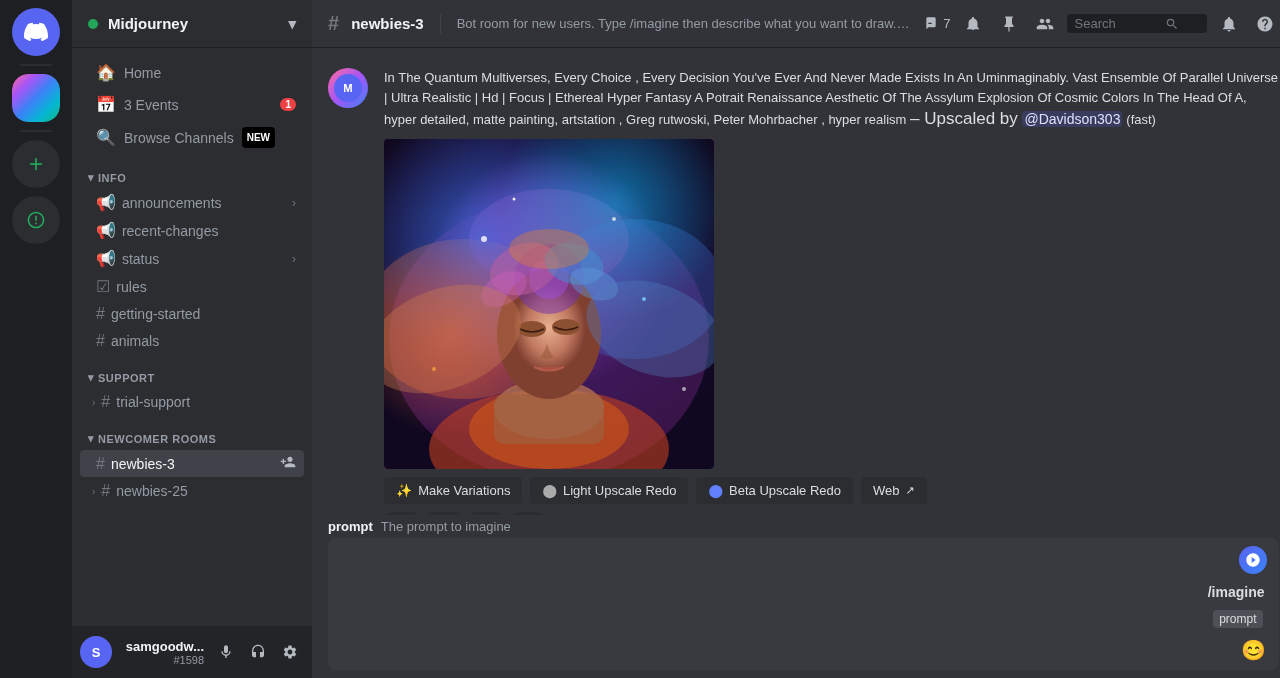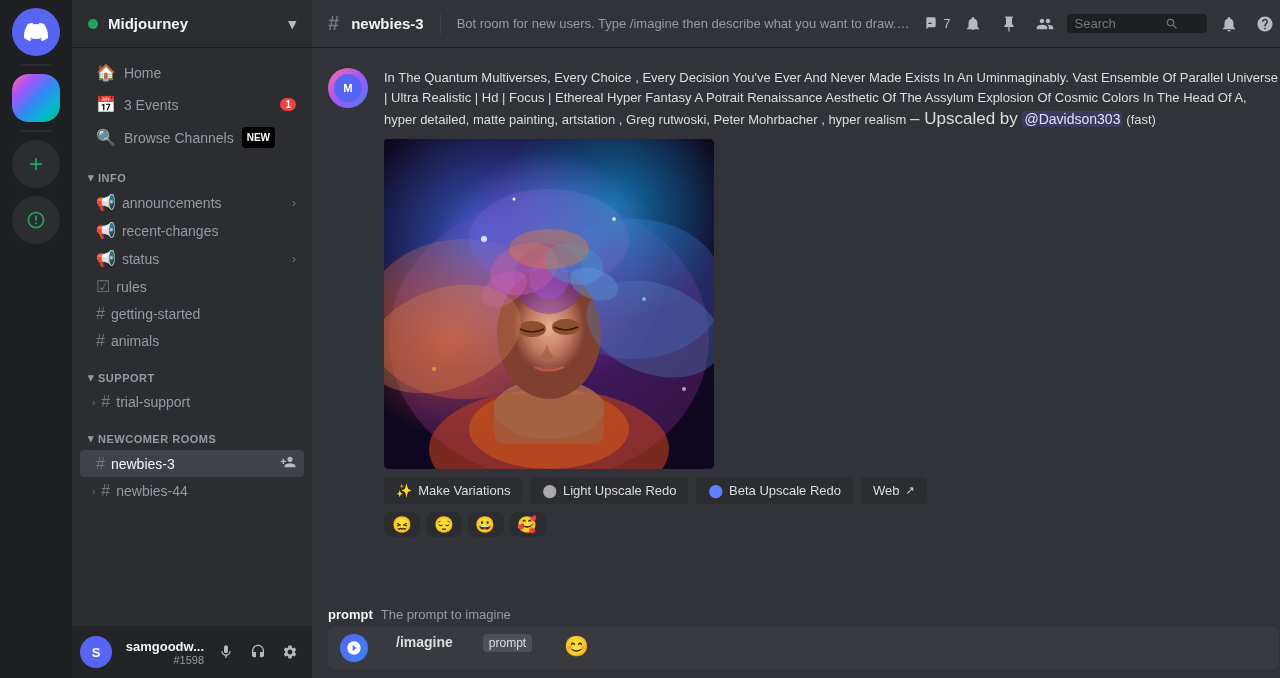--- a/index.html
+++ b/index.html
@@ -320,25 +320,26 @@
       font-size: 13px;
       color: #949ba4;
     }
     .prompt-label .label-key {
       font-weight: 700;
       color: #f2f3f5;
       font-size: 13px;
     }
     .imagine-bar {
       display: flex;
-      align-items: flex-start;
+      align-items: flex-end;
       background: #383a40;
       border-radius: 8px;
       padding: 8px 12px;
-      gap: 28px;
+      gap: 10px;
+      flex-direction: column;
     }
     .imagine-cmd { color: #dcddde; font-size: 14px; font-weight: 600; margin-right: 2px; }
     .imagine-prompt-label {
       background: #4e5058;
       color: #dcddde;
       font-size: 12px;
       padding: 2px 6px;
       border-radius: 4px;
       margin-right: 4px;
     }
@@ -477,21 +478,21 @@
       <span>newbies-3</span>
       <span style="margin-left:auto;">
         <svg width="16" height="16" viewBox="0 0 24 24" fill="#b5bac1">
             <path d="M15 12c2.21 0 4-1.79 4-4s-1.79-4-4-4-4 1.79-4 4 1.79 4 4 4zm-9-2V7H4v3H1v2h3v3h2v-3h3v-2H6zm9 4c-2.67 0-8 1.34-8 4v2h16v-2c0-2.66-5.33-4-8-4z"></path>
           </svg>
       </span>
     </div>
     <div class="channel-item">
       <span style="margin-left:-4px;font-size:10px;color:#72767d;">›</span>
       <span class="channel-hash">#</span>
-      <span>newbies-44</span>
+      <span>newbies-25</span>
     </div>
   </div>
 
   <div class="sidebar-footer">
     <div class="user-avatar">S</div>
     <div class="user-info">
       <div class="user-name">samgoodw...</div>
       <div class="user-discriminator">#1598</div>
     </div>
     <div class="footer-icons">

